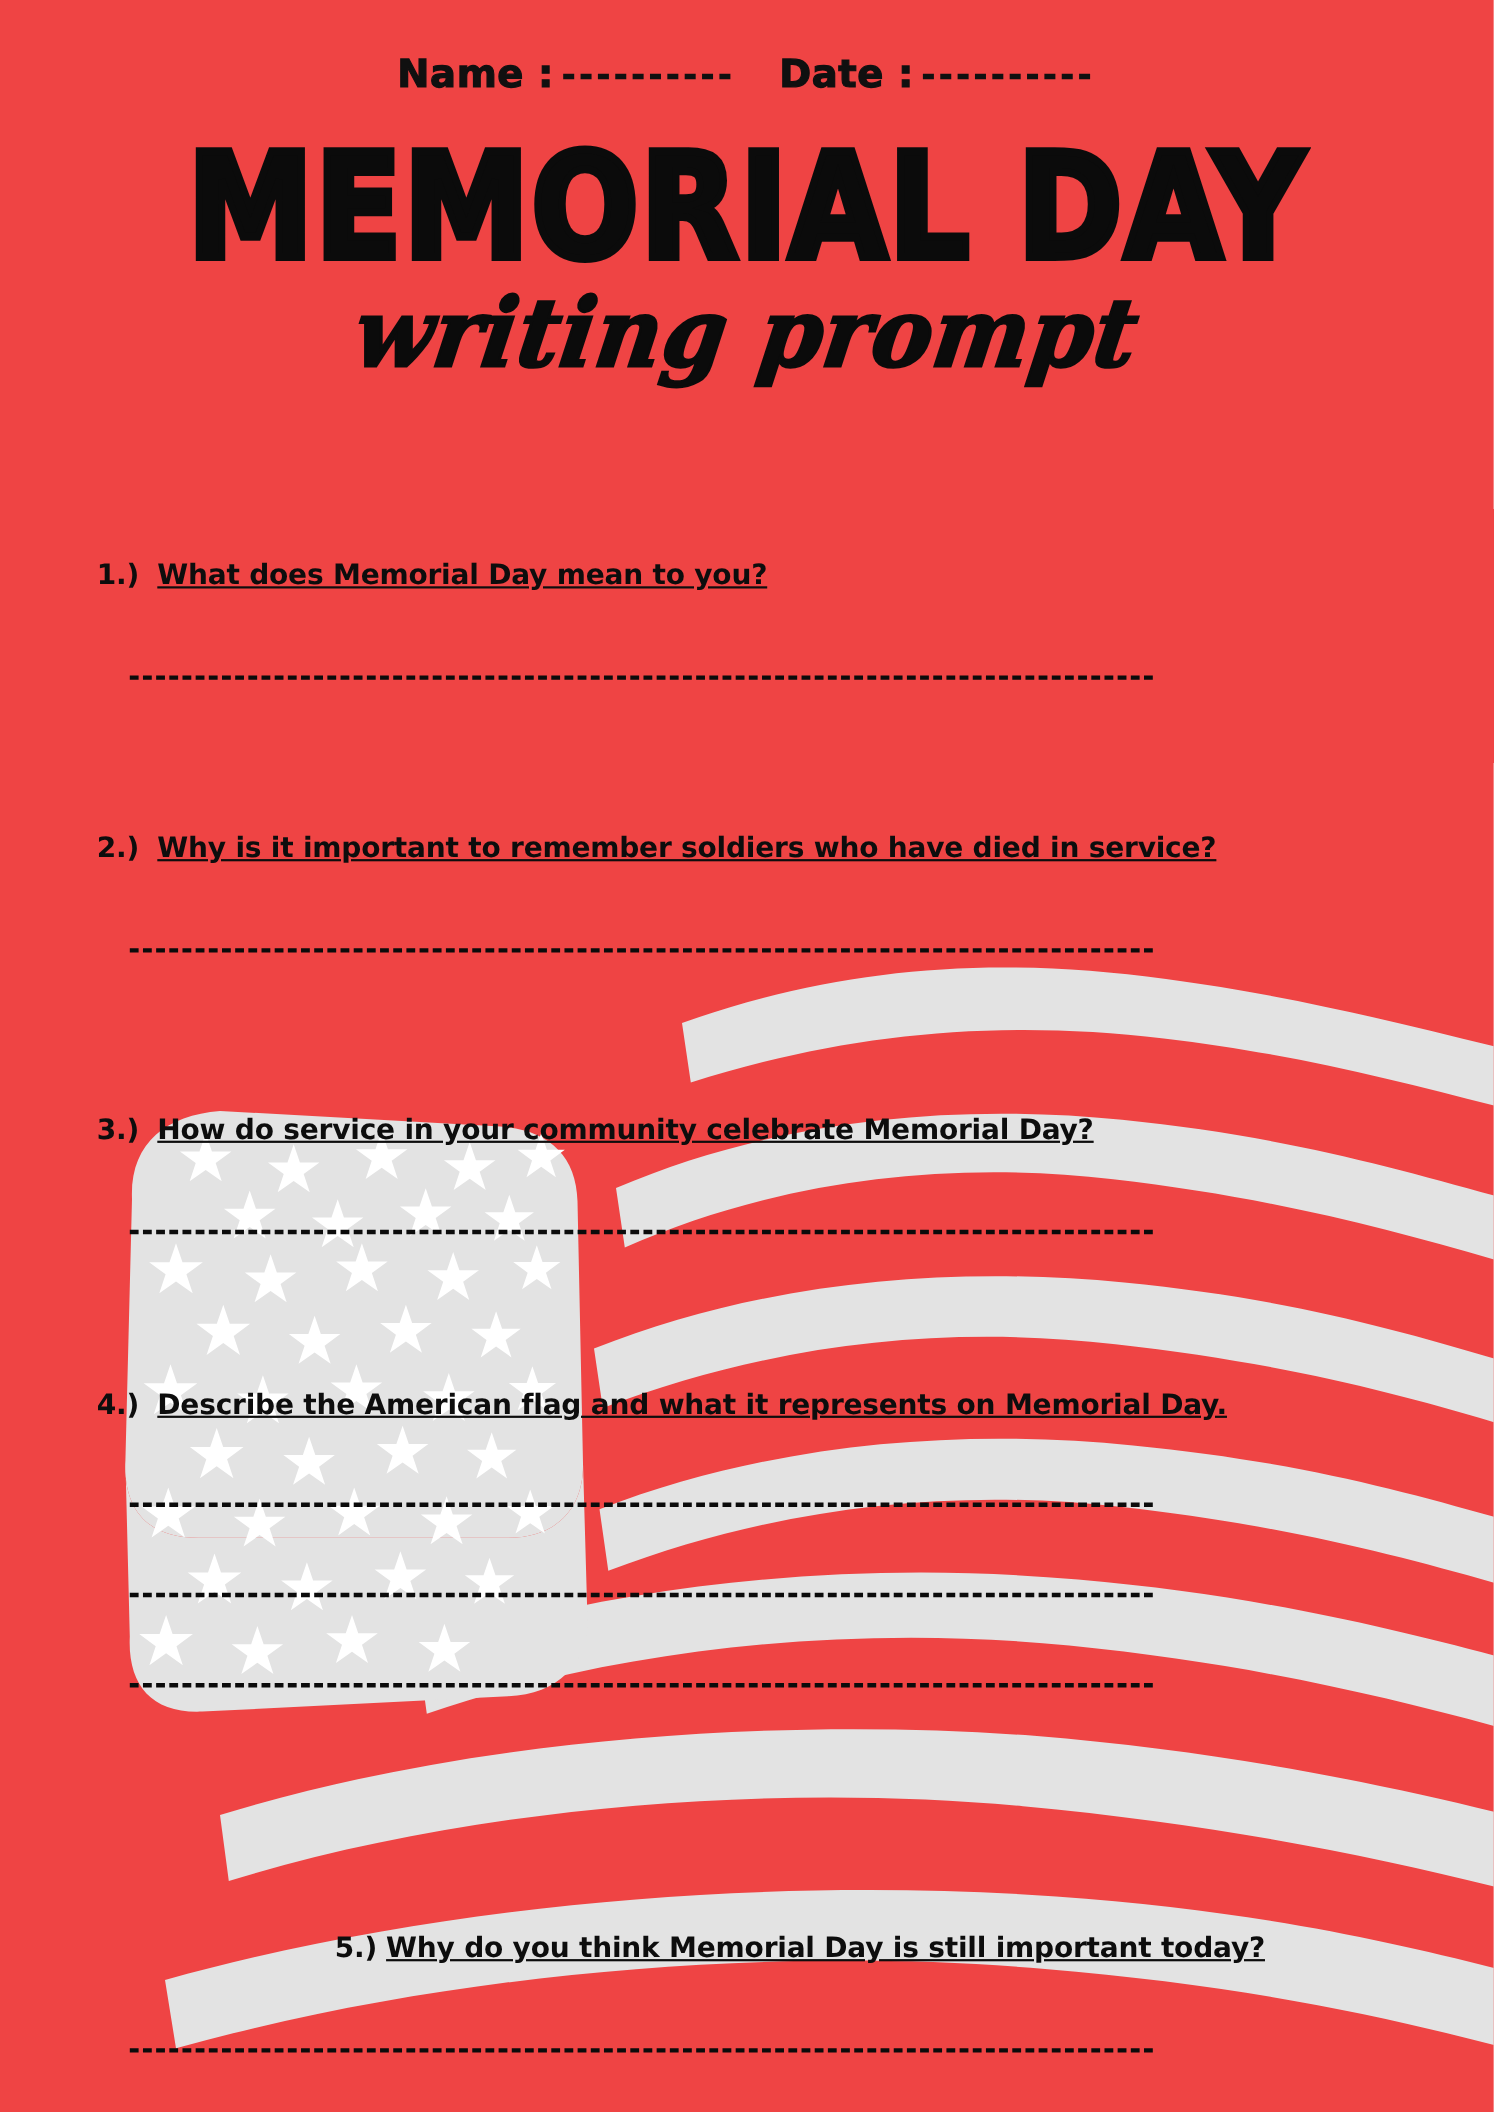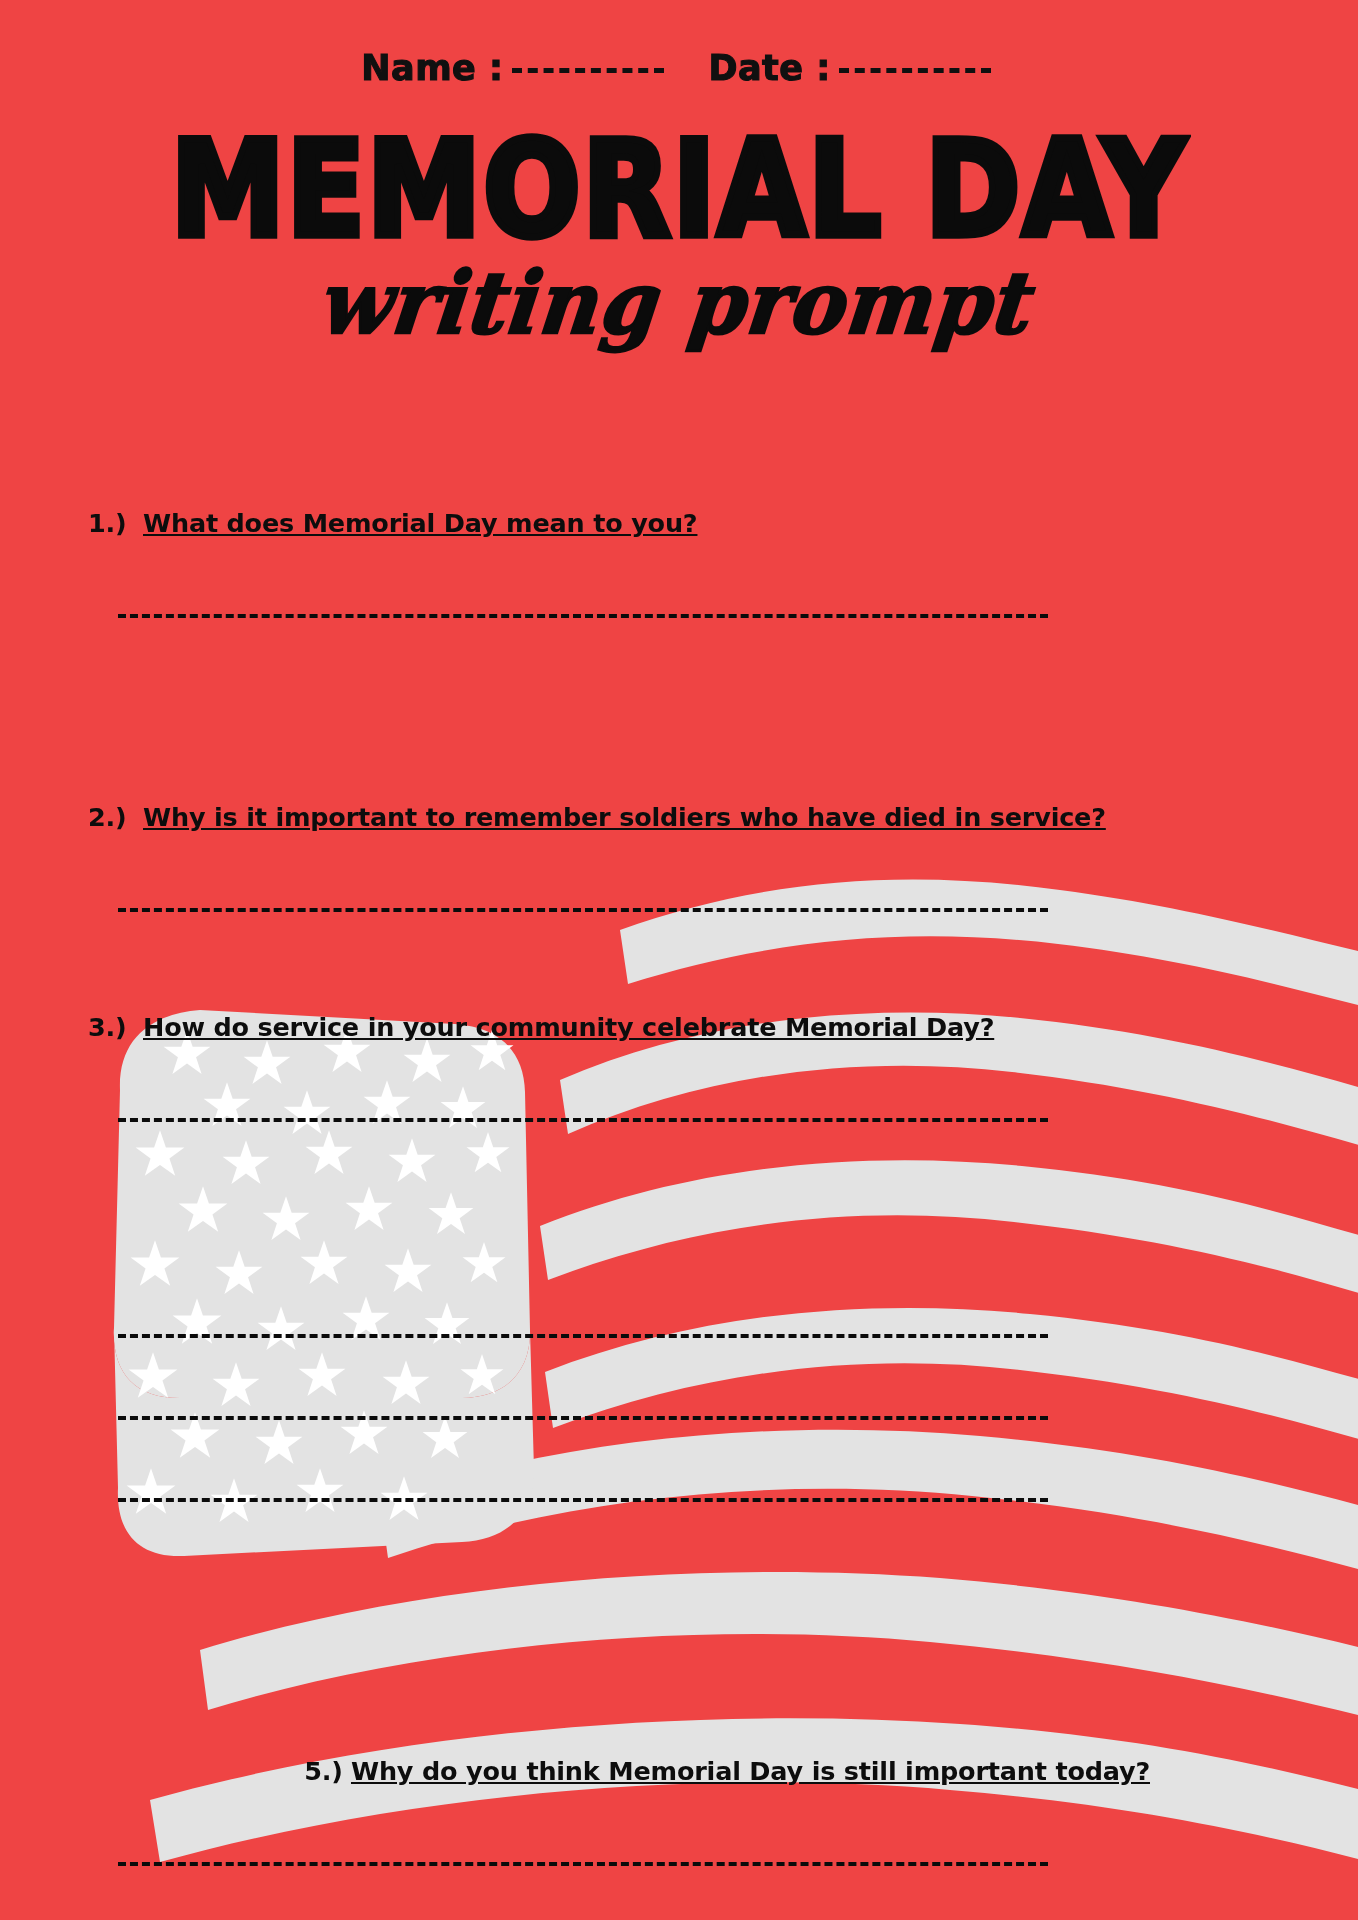--- a/index.html
+++ b/index.html
@@ -135,21 +135,21 @@
     margin-left: 118px;
     width: 930px;
     height: 0;
     border-bottom: 4.5px dashed #0b0b0b;
   }
 
   
   #q1 { top: 508px; }
   #q1 .ans-line { margin-top: 74px; }
 
-  #q2 { top: 802px; }
+  #q2 { top: 756px; }
   #q2 .ans-line { margin-top: 74px; }
 
   #q3 { top: 1012px; }
   #q3 .ans-line { margin-top: 74px; }
 
   #q4 { top: 1262px; }
   #q4 .ans-line-1 { margin-top: 72px; }
   #q4 .ans-line-2 { margin-top: 78px; }
   #q4 .ans-line-3 { margin-top: 78px; }
 
@@ -282,20 +282,23 @@
     </div>
 
     <div class="q-block" id="q3">
       <div class="q-text">
         <span class="q-num">3.)</span><span>How do service in your community celebrate Memorial Day?</span>
       </div>
       <div class="ans-line"></div>
     </div>
 
     <div class="q-block" id="q4">
+      <div class="q-text">
+        <span class="q-num">4.)</span><span>Describe the American flag and what it represents on Memorial Day.</span>
+      </div>
       <div class="ans-line ans-line-1"></div>
       <div class="ans-line ans-line-2"></div>
       <div class="ans-line ans-line-3"></div>
     </div>
 
     <div class="q-block" id="q5">
       <div class="q-text">
         <span class="q-num">5.)</span><span>Why do you think Memorial Day is still important today?</span>
       </div>
       <div class="ans-line"></div>

